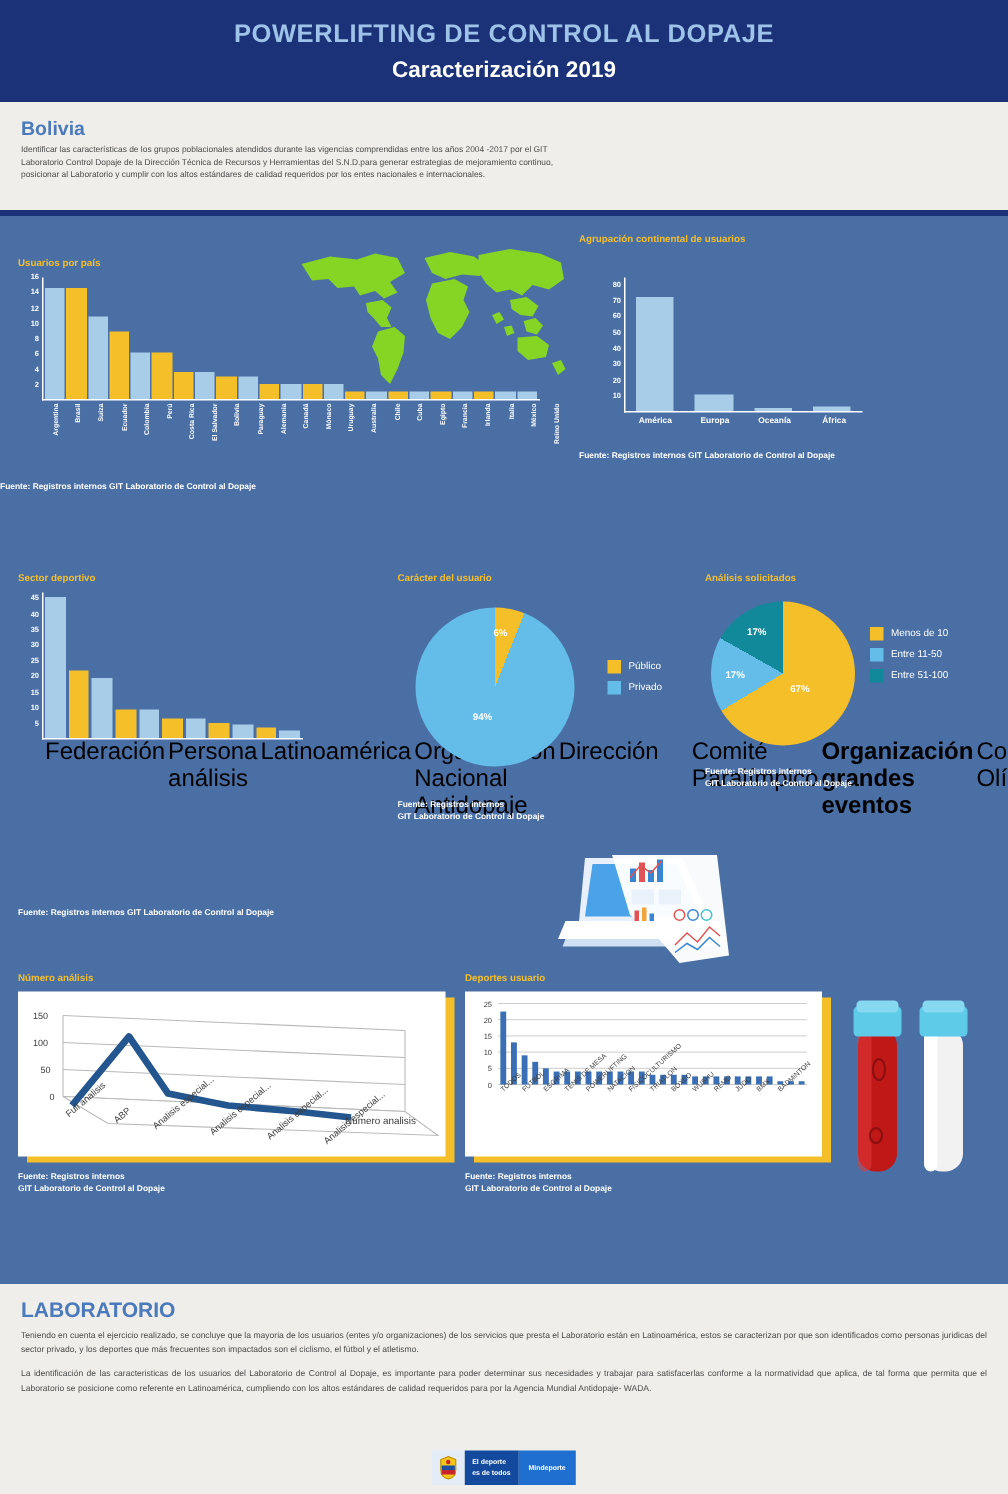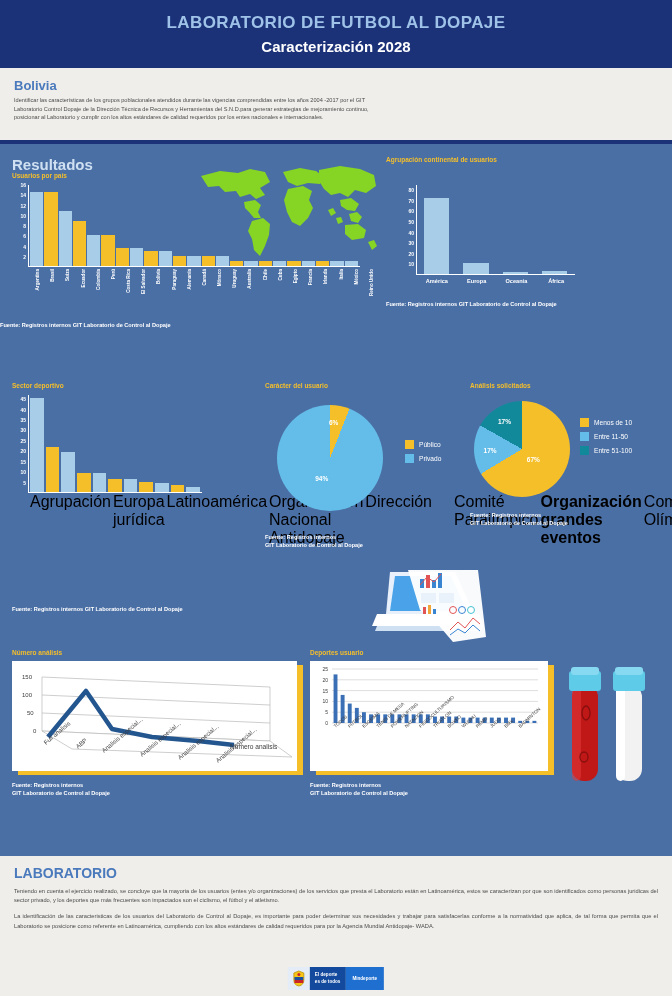--- a/index.html
+++ b/index.html
@@ -125,34 +125,33 @@
   .logo .b2 { background:#1f6fd0; color:#fff; font-size:4.6px; font-weight:bold;
               padding:3px 7px; display:flex; align-items:center; }
   .thinline { background:#1b3178; height:4px; }
 </style>
 </head>
 <body>
 
 <div class="page">
 
   <div class="header">
-    <h1>LABORATORIO DE FUTBOL AL DOPAJE</h1>
-    <h2>Caracterización 2028</h2>
+    <h1>POWERLIFTING DE CONTROL AL DOPAJE</h1>
+    <h2>Caracterización 2019</h2>
   </div>
 
   <div class="band-light">
     <div class="col-obj">
       <h3>Bolivia</h3>
       <p>Identificar las características de los grupos poblacionales atendidos durante las vigencias comprendidas entre los años 2004 -2017 por el GIT Laboratorio Control Dopaje de la Dirección Técnica de Recursos y Herramientas del S.N.D.para generar estrategias de mejoramiento continuo, posicionar al Laboratorio y cumplir con los altos estándares de calidad requeridos por los entes nacionales e internacionales.</p>
     </div>
   </div>
   <div class="thinline"></div>
 
   <div class="results">
-    <h3>Resultados</h3>
 
     <svg class="map" style="left:190px; top:8px; width:190px; height:120px;" viewBox="0 0 380 200">
       <g fill="#86d424">
         <path d="M22 28 L60 18 L96 22 L120 14 L150 20 L160 40 L140 52 L150 66 L132 74 L120 64 L100 70
                  L92 58 L70 60 L58 48 L36 50 Z"></path>
         <path d="M108 80 L130 76 L142 86 L136 100 L142 112 L128 112 L118 100 L110 92 Z"></path>
         <path d="M124 118 L146 112 L160 124 L158 146 L150 168 L140 188 L128 176 L124 154 L116 138 Z"></path>
         <path d="M186 20 L220 12 L252 18 L268 30 L260 44 L236 42 L214 48 L196 40 Z"></path>
         <path d="M196 54 L226 48 L244 58 L238 76 L246 92 L236 112 L220 128 L204 120 L194 100 L188 76 Z"></path>
         <path d="M258 16 L300 8 L340 14 L368 26 L372 48 L352 62 L330 56 L316 70 L300 62 L282 66
@@ -339,22 +338,22 @@
             <div class="bar" style="height: 18.383px; background: rgb(167, 205, 232);"></div>
             <div class="bar" style="height: 12.2553px; background: rgb(245, 191, 42);"></div>
             <div class="bar" style="height: 12.2553px; background: rgb(167, 205, 232);"></div>
             <div class="bar" style="height: 9.19149px; background: rgb(245, 191, 42);"></div>
             <div class="bar" style="height: 8.17021px; background: rgb(167, 205, 232);"></div>
             <div class="bar" style="height: 6.12766px; background: rgb(245, 191, 42);"></div>
             <div class="bar" style="height: 5.10638px; background: rgb(167, 205, 232);"></div>
           </div>
       </div>
       <div id="xl-sector" style="position:relative; width:190px; left:18px; display:flex; gap:2px;">
-          <div class="xl" style="height: 110px;"><span>Agrupación</span></div>
-          <div class="xl" style="height: 110px;"><span>Europa jurídica</span></div>
+          <div class="xl" style="height: 110px;"><span>Federación</span></div>
+          <div class="xl" style="height: 110px;"><span>Persona análisis</span></div>
           <div class="xl" style="height: 110px;"><span>Latinoamérica</span></div>
           <div class="xl" style="height: 110px;"><span>Organización Nacional Antidopaje</span></div>
           <div class="xl" style="height: 110px;"><span>Dirección</span></div>
           <div class="xl" style="height: 110px; margin-left: 20px;"><span>Comité Paralímpico</span></div>
           <div class="xl" style="height: 110px; font-weight: bold;"><span>Organización grandes eventos</span></div>
           <div class="xl" style="height: 110px;"><span>Comité Olímpico</span></div>
         </div>
       <div class="fuente" style="margin-top:2px;">Fuente: Registros internos GIT Laboratorio de Control al Dopaje</div>
     </div>
 

